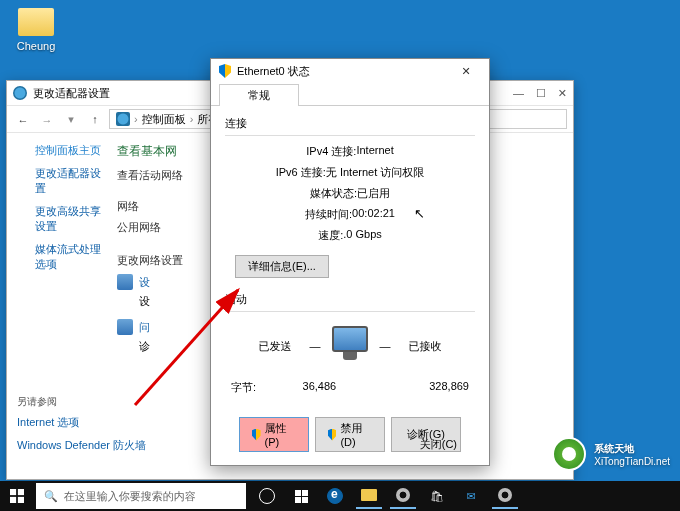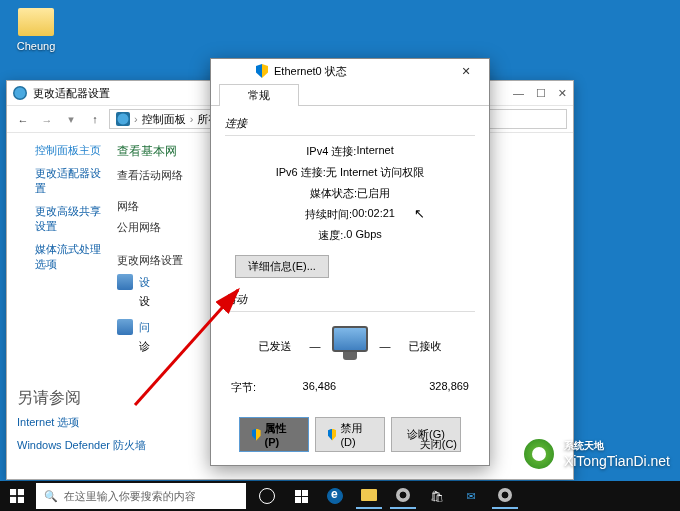--- a/index.html
+++ b/index.html
@@ -19,69 +19,69 @@
 .cpwin-nav .arrow { width: 20px; text-align: center; color: #888; }
 .cpwin-nav .arrow.active { color: #333; }
 .cpwin-nav .breadcrumb { display: flex; align-items: center; gap: 4px; border: 1px solid #ccc; padding: 2px 6px; flex: 1; height: 20px; background: #fff; }
 .cpwin-nav .bc-icon { width: 14px; height: 14px; background: radial-gradient(circle,#4aa9e0 50%,#2070a0 60%); border-radius: 2px; }
 .bc-sep { color: #888; }
 .cpwin-body { display: flex; height: calc(100% - 52px); }
 .cpwin-side { width: 100px; padding: 10px 0 10px 28px; color: #1060a8; }
 .cpwin-side div { margin-bottom: 8px; cursor: pointer; }
 .cpwin-side .header { color: #2080cc; }
 .cpwin-side .bottom { position: absolute; bottom: 10px; left: 10px; }
-.cpwin-side .bottom .small { color: #555; font-size: 16px; margin-bottom: 6px; }
+.cpwin-side .bottom .small { color: #555; font-size: 10px; margin-bottom: 6px; }
 .cpwin-main { flex: 1; padding: 10px; }
 .cpwin-main h3 { color: #20703a; font-weight: normal; font-size: 12px; margin-bottom: 8px; }
 .cpwin-main .sub { color: #333; margin-bottom: 16px; }
 .cpwin-main .row { display: flex; margin-bottom: 6px; }
 .cpwin-main .row .lab { width: 70px; color: #333; }
 .cpwin-main .section-title { color: #333; margin-top: 18px; margin-bottom: 6px; }
 .cpwin-main .link { color: #1060a8; cursor: pointer; }
 .cpwin-main .item { display: flex; align-items: center; gap: 6px; margin-bottom: 4px; }
 .cpwin-main .mon-icon { width: 16px; height: 16px; background: linear-gradient(#6ba5d8,#3575b8); border-radius: 2px; }
 
 
 .dialog { position: absolute; top: 58px; left: 210px; width: 280px; height: 408px; background: #fff; border: 1px solid #888; box-shadow: 0 5px 18px rgba(0,0,0,.4); }
-.dialog-title { height: 24px; display: flex; align-items: center; padding: 0 8px; margin-left: 37px; }
+.dialog-title { height: 24px; display: flex; align-items: center; padding: 0 8px; }
 .dialog-title .shield { width: 12px; height: 14px; background: linear-gradient(90deg,#0078d4 50%,#ffc107 50%); clip-path: polygon(50% 0,100% 15%,100% 60%,50% 100%,0 60%,0 15%); margin-right: 6px; }
 .dialog-title .close { margin-left: auto; width: 30px; text-align: center; color: #333; cursor: pointer; }
 .dialog-tabs { height: 22px; display: flex; padding-left: 8px; }
 .dialog-tabs .tab { padding: 3px 28px; border: 1px solid #ccc; border-bottom: none; background: #fff; position: relative; top: 1px; }
 .dialog-body { border-top: 1px solid #ccc; padding: 10px 14px; height: calc(100% - 82px); }
-.dialog-body .sec-label { margin-bottom: 4px; font-style: italic; }
+.dialog-body .sec-label { margin-bottom: 4px; }
 .dialog-body hr { border: none; border-top: 1px solid #ddd; margin: 2px 0 8px; }
 .dialog-body .kv { display: flex; justify-content: center; margin-bottom: 6px; }
 .dialog-body .kv .k, .dialog-body .kv .v { color: #000; }
 .dialog-body .btn { display: inline-block; border: 1px solid #adadad; background: #e1e1e1; padding: 3px 12px; cursor: pointer; }
 .dialog-body .details-btn { margin: 6px 9px 14px 10px; }
 .activity { display: flex; justify-content: center; align-items: center; padding: 6px 20px; }
 .activity .comp { width: 50px; height: 40px; position: relative; }
 .activity .comp .screen { width: 36px; height: 26px; background: linear-gradient(#7fb8e8,#4080c0); border: 2px solid #555; border-radius: 3px; margin: 0 auto; }
 .activity .comp .stand { width: 14px; height: 8px; background: #666; margin: 0 auto; border-radius: 0 0 3px 3px; }
 .activity .side-label { flex: 1; text-align: center; }
 .bytes-row { display: flex; justify-content: space-between; padding: 8px 6px; }
 .dialog-actions { display: flex; gap: 6px; padding: 0 14px; margin-top: 14px; }
 .dialog-actions .btn { flex: 1; display: flex; align-items: center; justify-content: center; gap: 4px; }
-.dialog-actions .btn.selected { background: #737373; border-color: #5a9bd4; font-weight: bold; }
+.dialog-actions .btn.selected { background: #fca5a5; border-color: #5a9bd4; }
 .dialog-actions .shield-sm { width: 10px; height: 12px; background: linear-gradient(90deg,#0078d4 50%,#ffc107 50%); clip-path: polygon(50% 0,100% 15%,100% 60%,50% 100%,0 60%,0 15%); }
 .dialog-footer { position: absolute; bottom: 10px; right: 14px; }
 .dialog-footer .btn { padding: 3px 18px; }
 
 .cursor-arrow { position: absolute; top: 206px; left: 414px; color: #000; font-size: 13px; }
 
 
 .red-arrow { position: absolute; top: 280px; left: 130px; width: 120px; height: 130px; pointer-events: none; }
 
 
 .watermark { position: absolute; right: 10px; bottom: 40px; display: flex; align-items: center; gap: 8px; color: #fff; text-shadow: 0 1px 3px rgba(0,0,0,.5); }
 .watermark .logo { width: 34px; height: 34px; border-radius: 50%; background: radial-gradient(circle,#6ec13b,#2d8a1f); border: 2px solid #fff; display: flex; align-items: center; justify-content: center; }
 .watermark .logo .dot { width: 14px; height: 14px; background: #fff; border-radius: 50%; }
 .watermark .txt1 { font-size: 10px; font-weight: bold; }
-.watermark .txt2 { font-size: 14px; }
+.watermark .txt2 { font-size: 10px; }
 
 
 .taskbar { position: absolute; bottom: 0; left: 0; right: 0; height: 30px; background: #101010; display: flex; align-items: center; color: #fff; }
 .taskbar .start { width: 34px; height: 30px; display: flex; align-items: center; justify-content: center; }
 .taskbar .start svg { width: 14px; height: 14px; }
 .taskbar .search { display: flex; align-items: center; background: #fff; color: #666; height: 26px; width: 210px; margin: 0 2px; padding: 0 8px; gap: 6px; }
 .taskbar .ticons { display: flex; align-items: center; gap: 8px; margin-left: 6px; }
 .taskbar .ticon-item { width: 26px; height: 26px; display: flex; align-items: center; justify-content: center; }
 .taskbar .circle-icon { width: 16px; height: 16px; border: 1.5px solid #fff; border-radius: 50%; }
 .taskbar .sq4 { display: grid; grid-template-columns: 6px 6px; gap: 1px; }

